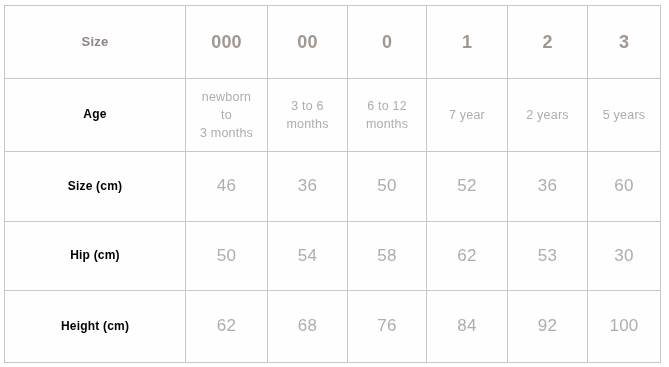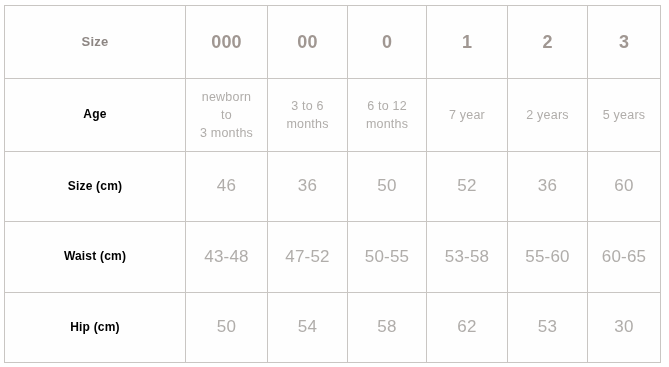--- a/index.html
+++ b/index.html
@@ -113,34 +113,34 @@
     <tr class="r-chest">
       <td class="row-label">Size (cm)</td>
       <td class="cell-value">46</td>
       <td class="cell-value">36</td>
       <td class="cell-value">50</td>
       <td class="cell-value">52</td>
       <td class="cell-value">36</td>
       <td class="cell-value">60</td>
     </tr>
 
-    <tr class="r-waist">
-      <td class="row-label">Waist (cm)</td>
-      <td class="cell-value">43-48</td>
-      <td class="cell-value">47-52</td>
-      <td class="cell-value">50-55</td>
-      <td class="cell-value">53-58</td>
-      <td class="cell-value">55-60</td>
-      <td class="cell-value">60-65</td>
-    </tr>
 
     <tr class="r-hip">
       <td class="row-label">Hip (cm)</td>
       <td class="cell-value">50</td>
       <td class="cell-value">54</td>
       <td class="cell-value">58</td>
       <td class="cell-value">62</td>
       <td class="cell-value">53</td>
       <td class="cell-value">30</td>
     </tr>
 
+    <tr class="r-height">
+      <td class="row-label">Height (cm)</td>
+      <td class="cell-value">62</td>
+      <td class="cell-value">68</td>
+      <td class="cell-value">76</td>
+      <td class="cell-value">84</td>
+      <td class="cell-value">92</td>
+      <td class="cell-value">100</td>
+    </tr>
   </tbody>
 </table>
 
 </body></html>

